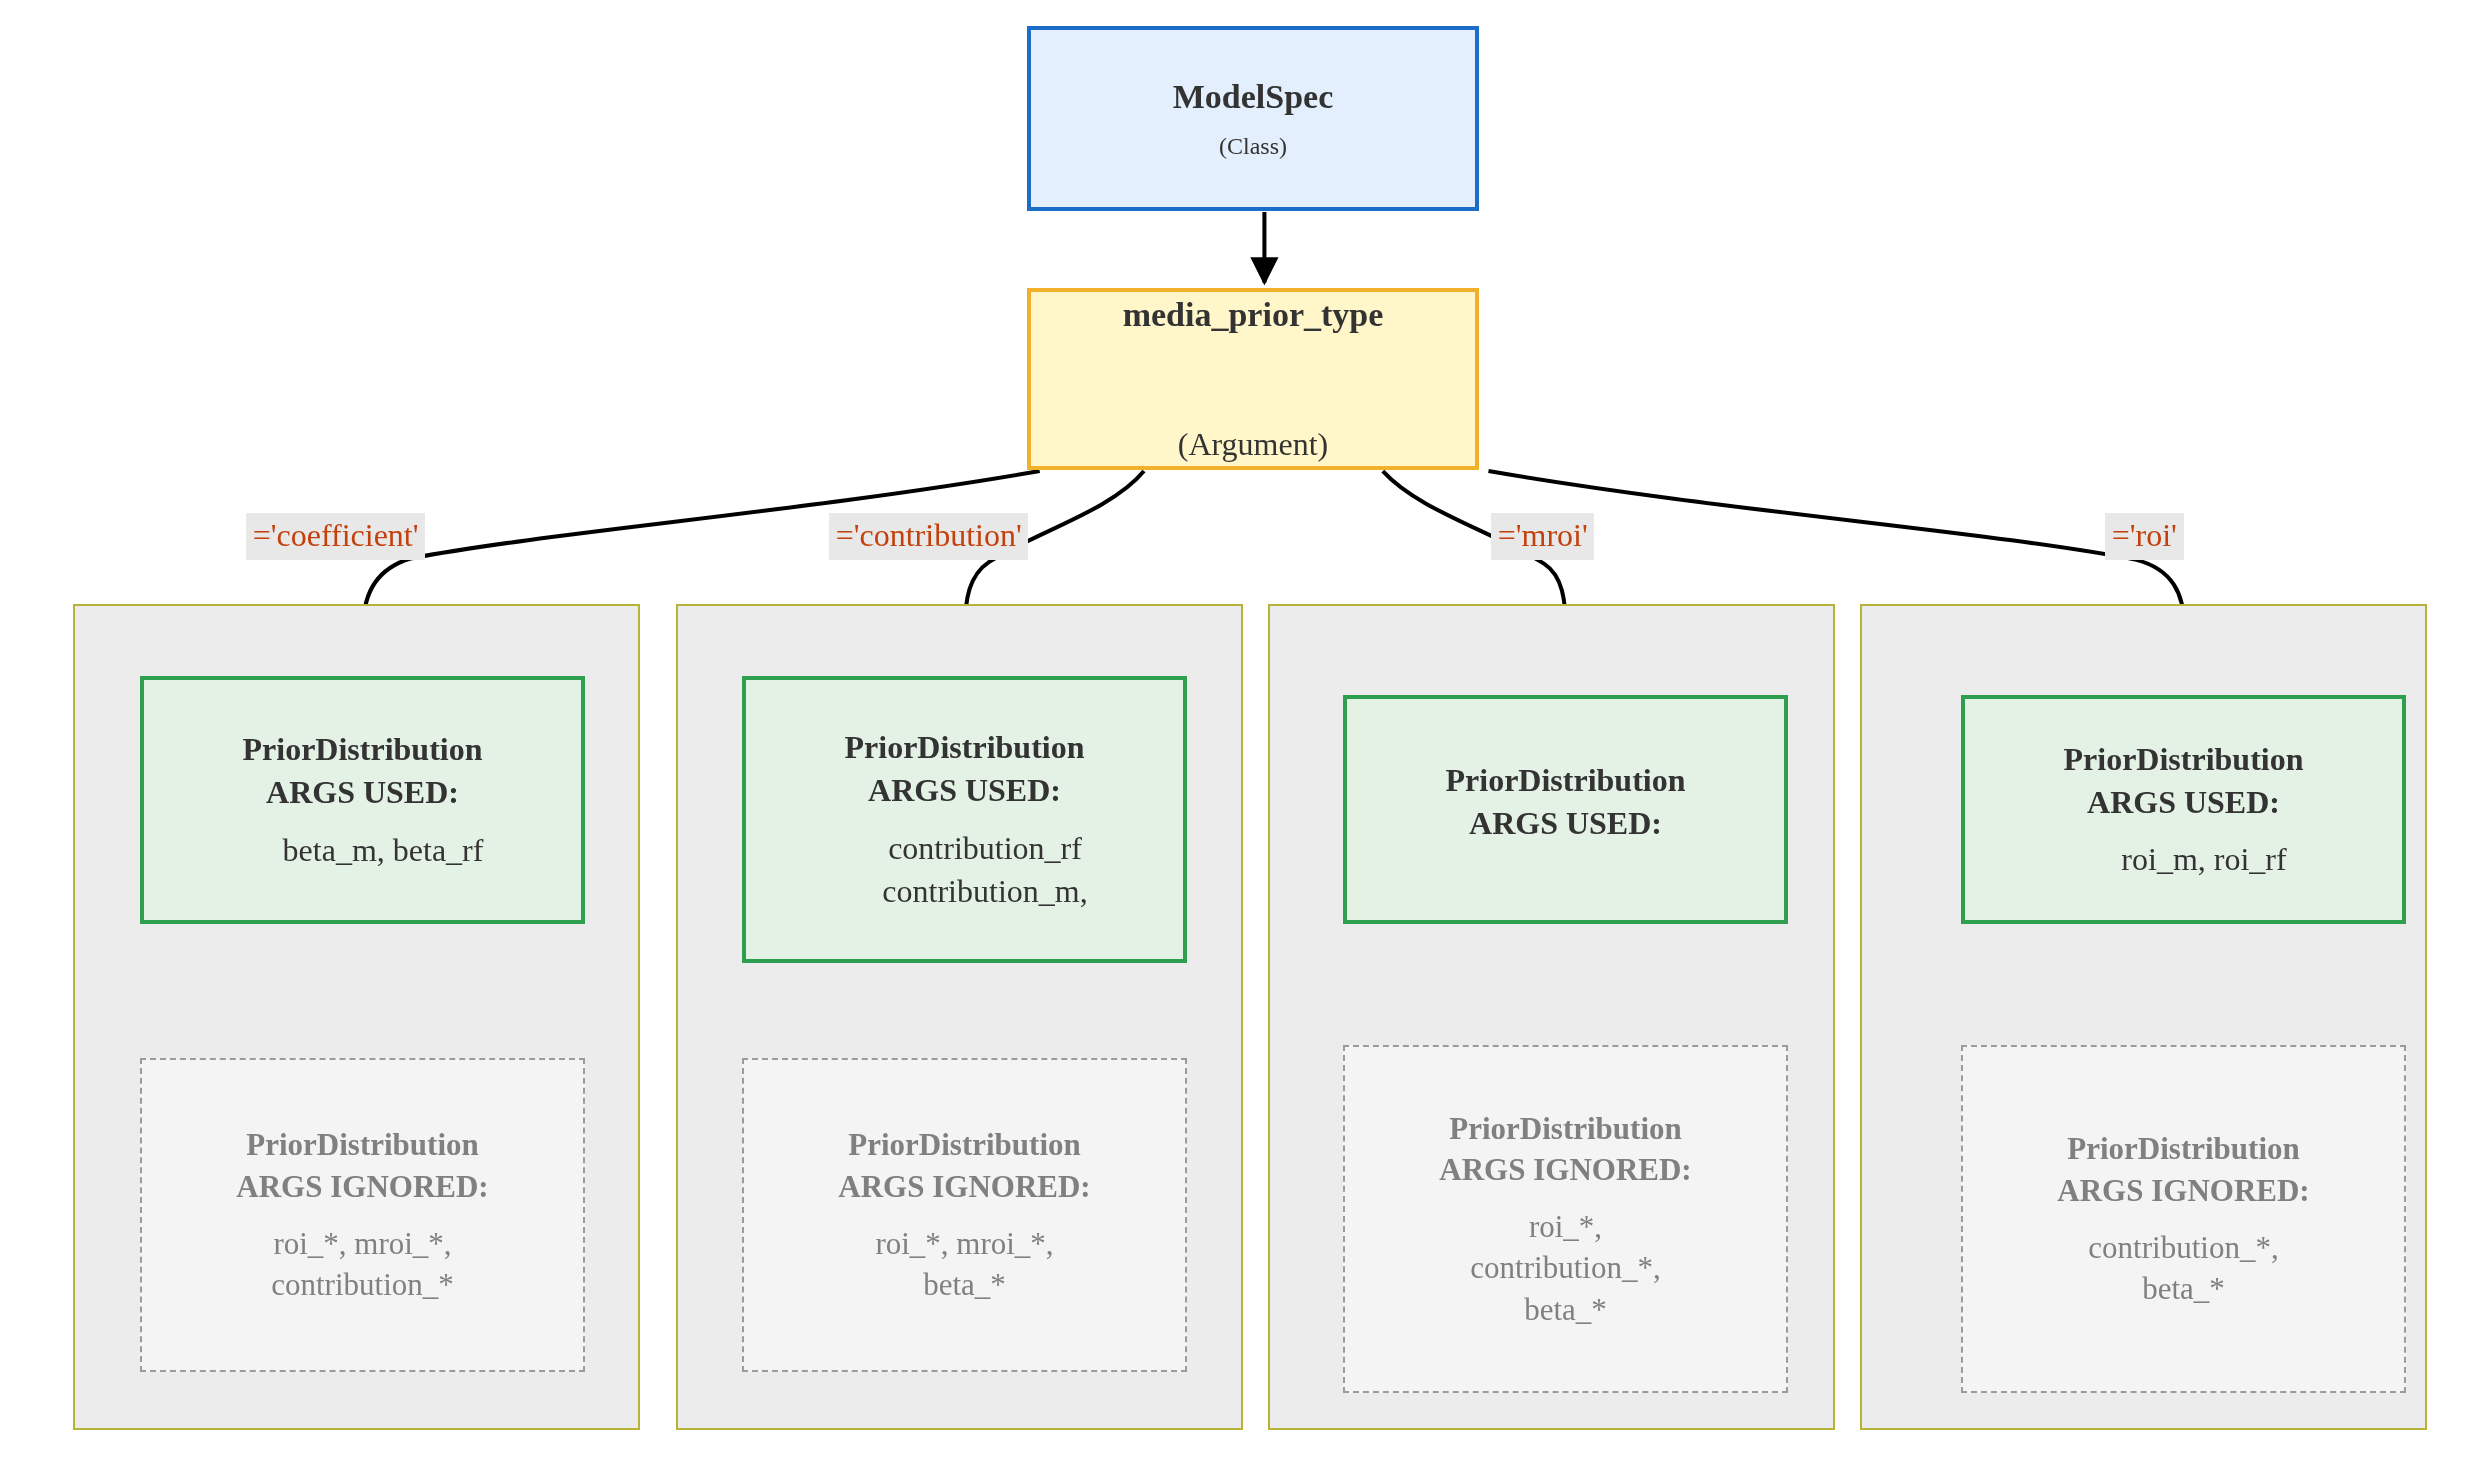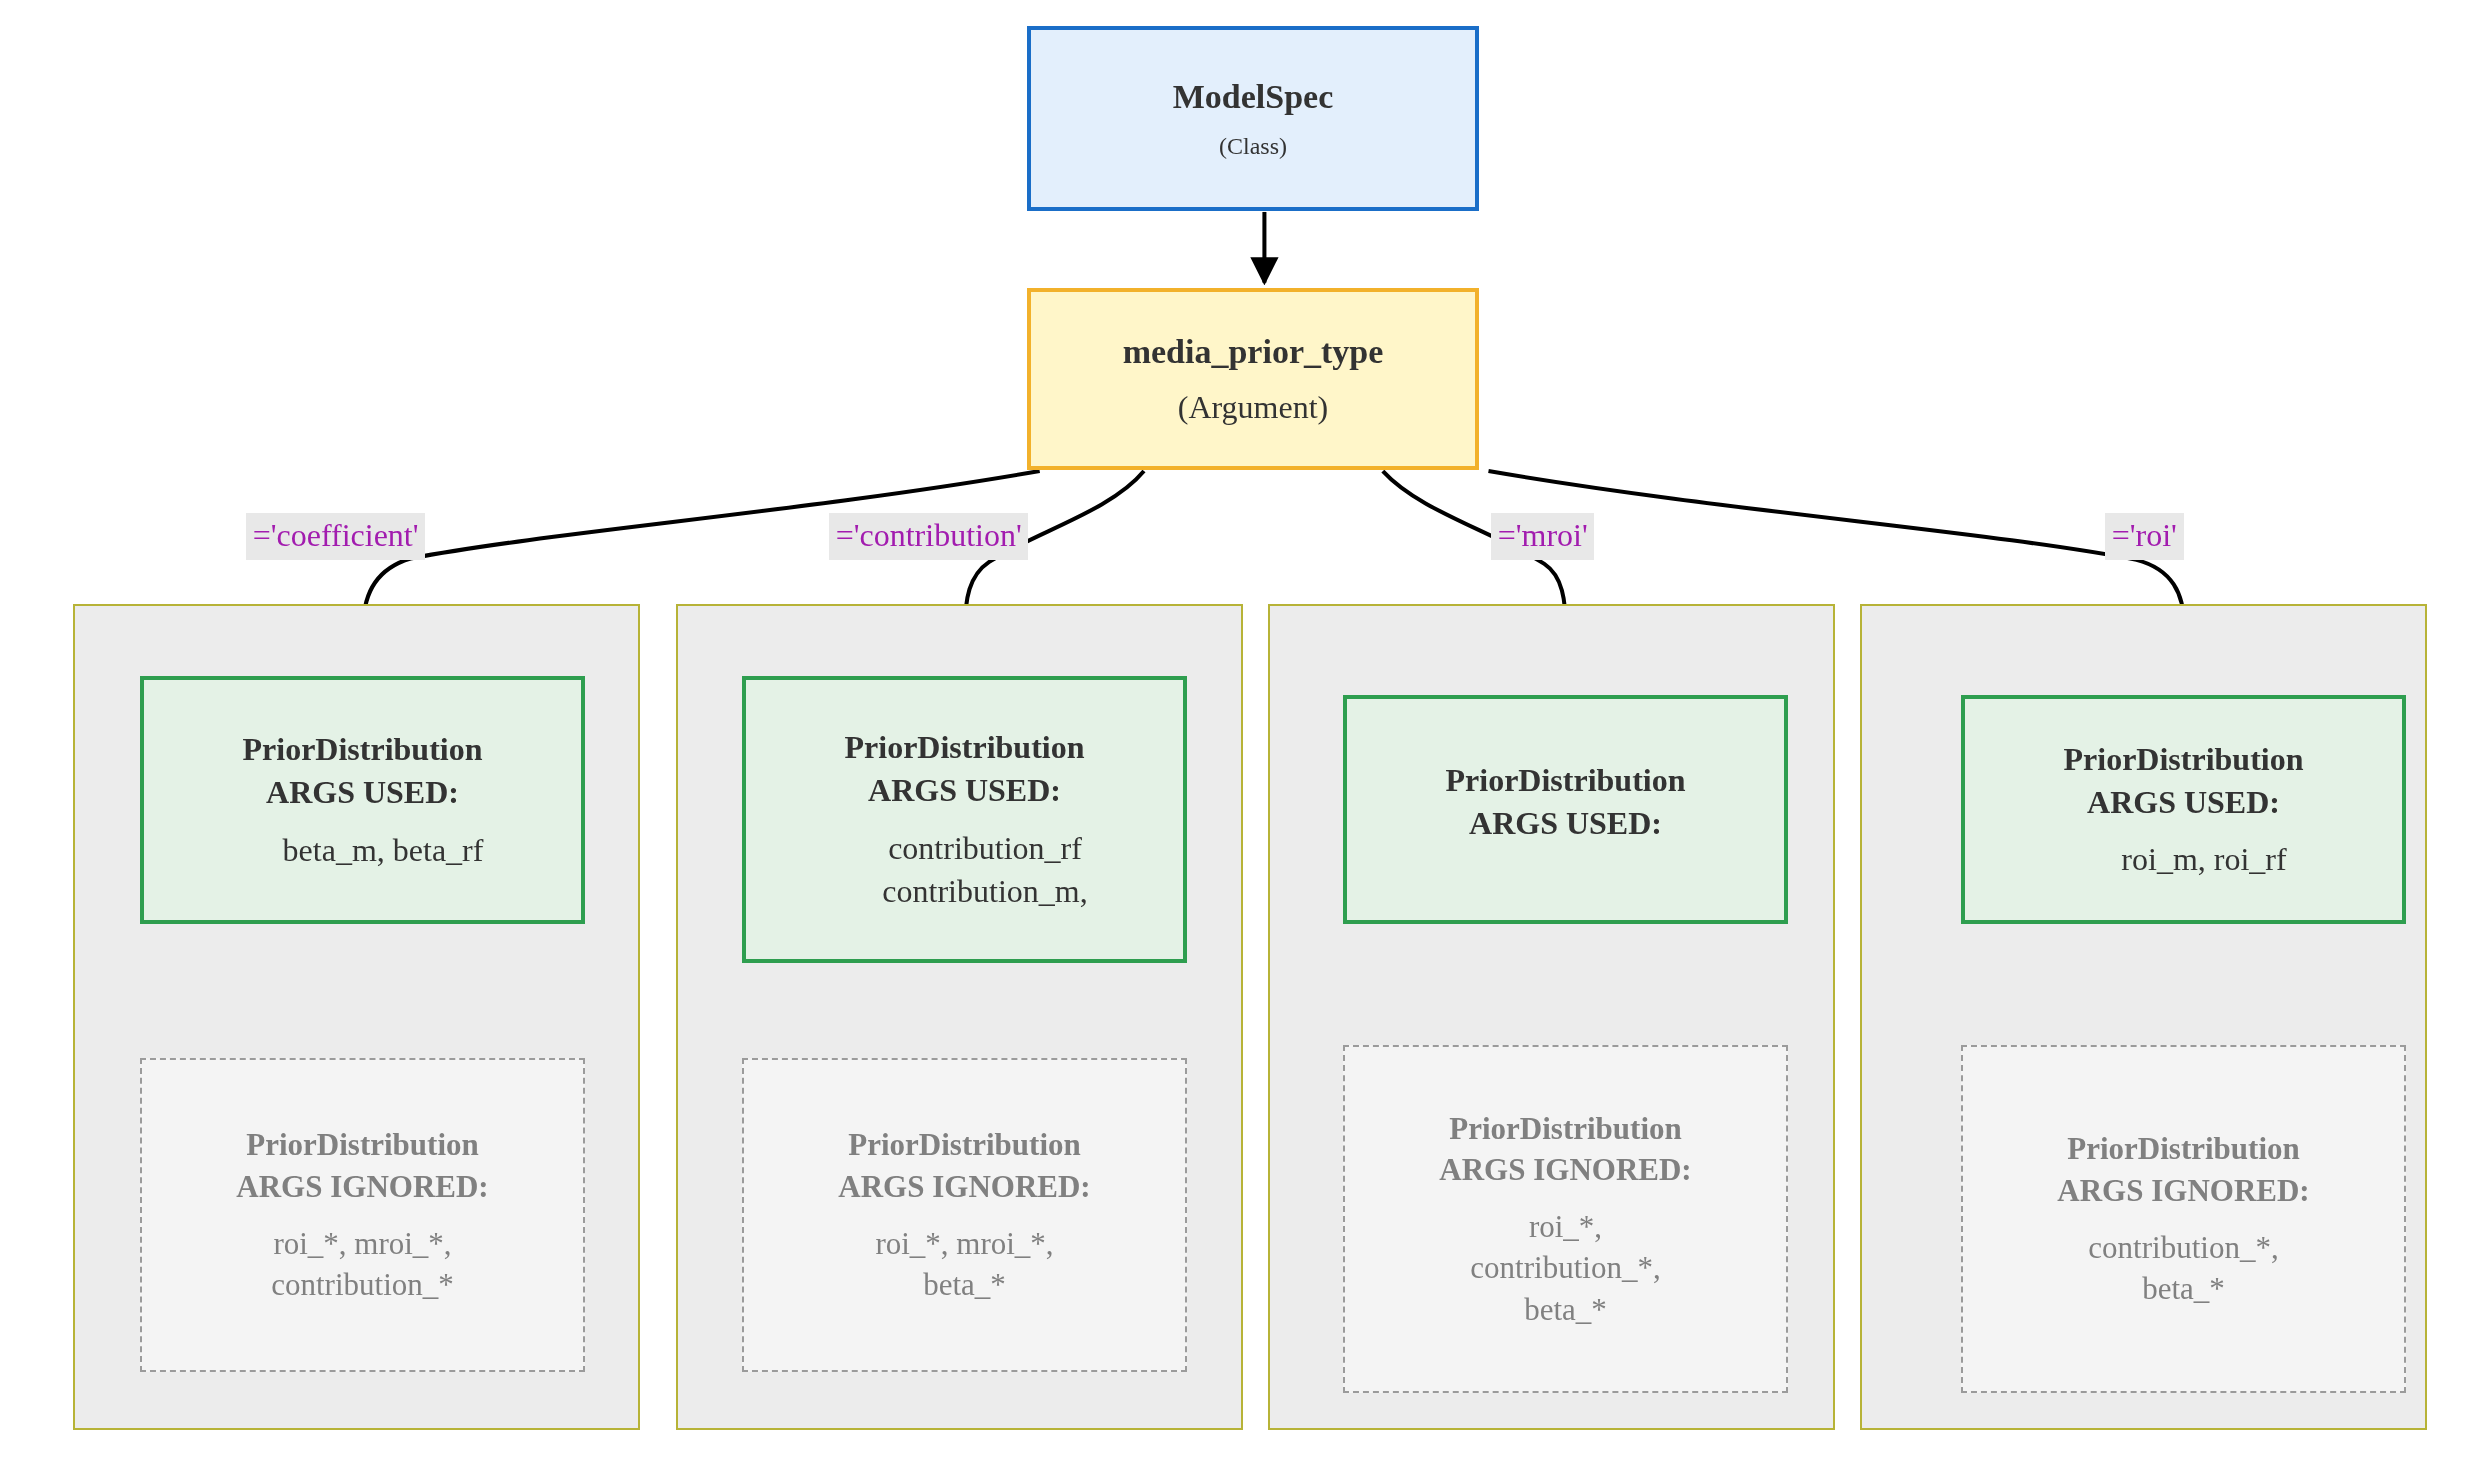--- a/index.html
+++ b/index.html
@@ -58,21 +58,21 @@
     background:#f4f4f4;border:2.7px dashed #9b9b9b;
     color:#808080;z-index:4;
   }
   .node-ignored .h1{font-weight:bold;font-size:31px;}
   .node-ignored .h2{font-weight:bold;font-size:31px;margin-bottom:15px;}
   .node-ignored .v{font-weight:normal;font-size:31px;}
 
   
   .edge-label{
     position:absolute;z-index:5;
-    background:#e8e8e8;color:#a21caf;
+    background:#e8e8e8;color:#c2410c;
     font-size:32px;line-height:1.1;
     padding:4.7px 6.7px 7.4px 6.7px;white-space:nowrap;
   }
 </style>
 </head>
 <body>
 
 <div id="stage">
 
   <svg id="edges" viewBox="0 0 3678 2198" width="2475" height="1479" xmlns="http://www.w3.org/2000/svg">
@@ -96,21 +96,21 @@
     <path d="M 1434 1432 L 1434 1573" stroke="#6f6f6f" stroke-width="5" stroke-dasharray="6 16" fill="none"></path>
     <path d="M 2327 1374 L 2327 1553" stroke="#6f6f6f" stroke-width="5" stroke-dasharray="6 16" fill="none"></path>
     <path d="M 3246 1374 L 3246 1553" stroke="#6f6f6f" stroke-width="5" stroke-dasharray="6 16" fill="none"></path>
   </svg>
 
   <div class="node node-class" style="left:1027px;top:25.6px;width:452px;height:185px;">
     <span class="ln t1">ModelSpec</span>
     <span class="ln t2">(Class)</span>
   </div>
 
-  <div class="node node-arg" style="left:1027px;top:288px;width:452px;height:182px;">
+  <div class="node node-arg" style="left:1027px;top:288px;width:452px;height:182px;justify-content:space-between;">
     <span class="ln t1">media_prior_type</span>
     <span class="ln t2">(Argument)</span>
   </div>
 
   <div class="cluster" style="left:73px;top:604px;width:567px;height:826px;"></div>
 
   <div class="node node-used" style="left:140px;top:676px;width:445px;height:248px;">
     <span class="ln h1">PriorDistribution</span>
     <span class="ln h2">ARGS USED:</span>
     <span class="ln v">beta_m, beta_rf</span>

